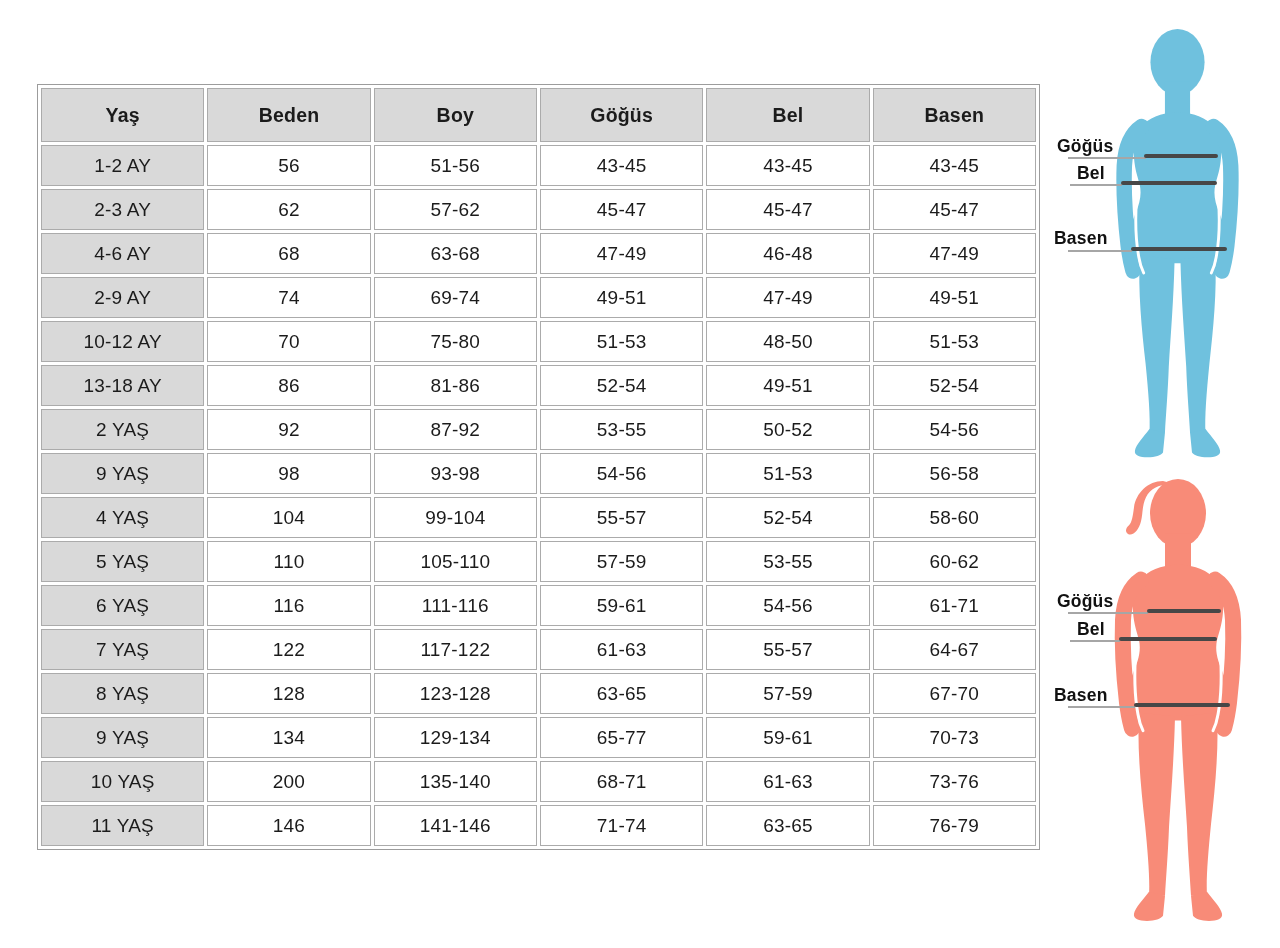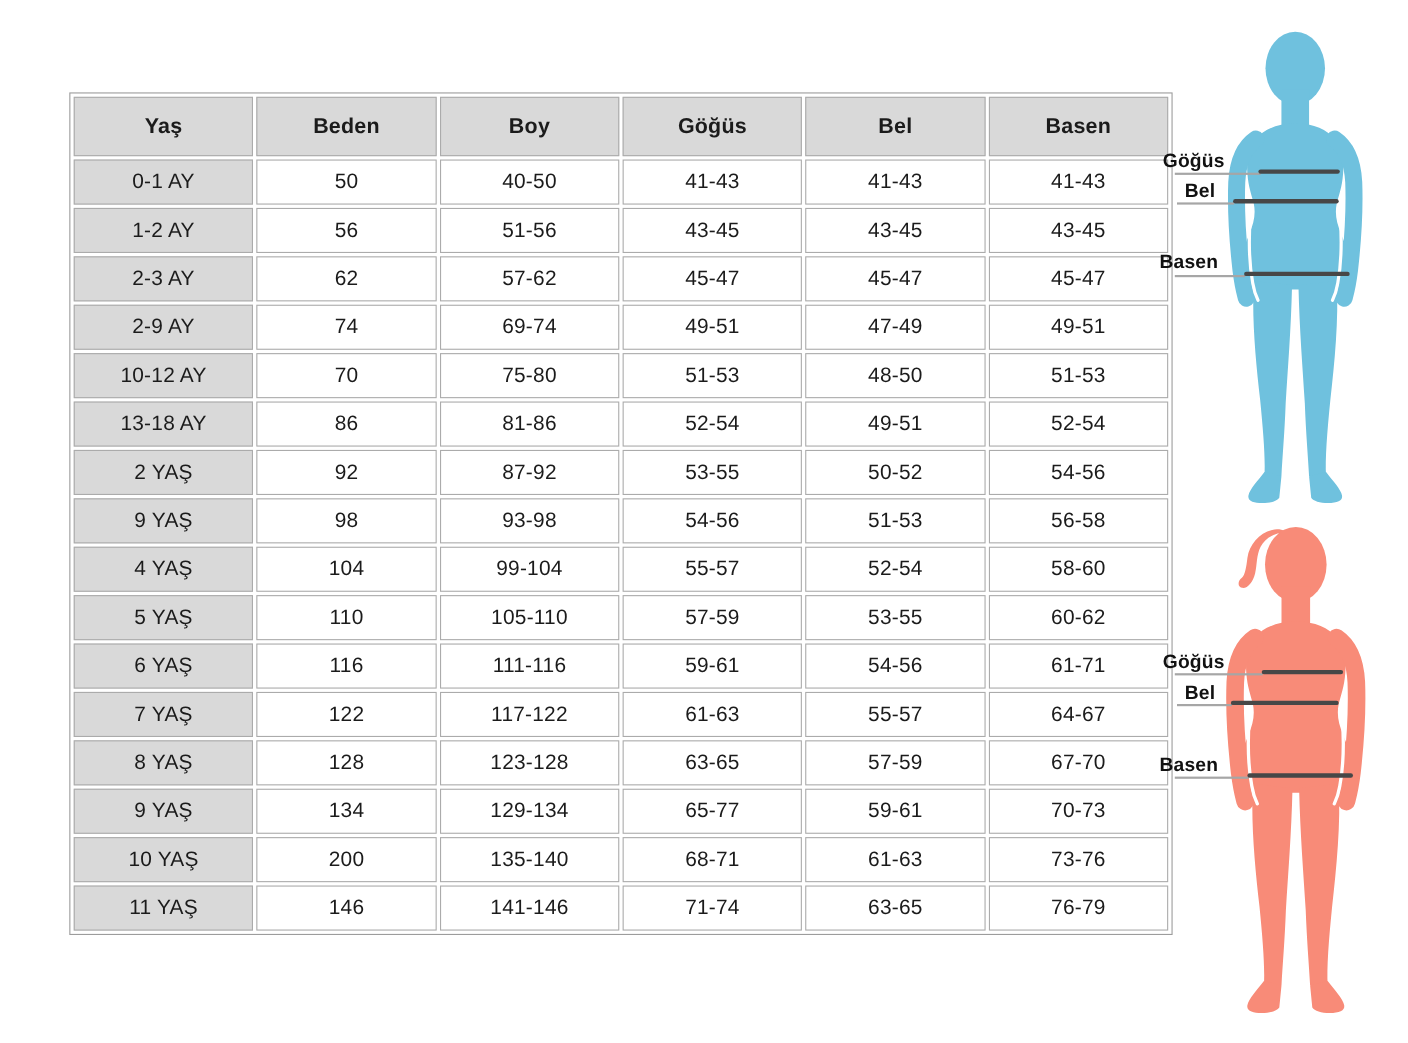--- a/index.html
+++ b/index.html
@@ -1,21 +1,21 @@
 <!DOCTYPE html>
 <html><head>
 <meta charset="utf-8">
 <style>
   html,body{margin:0;padding:0;background:#fff;}
   .canvas{
     position:relative;width:1280px;height:948px;background:#fff;overflow:hidden;
     font-family:"Liberation Sans","DejaVu Sans",sans-serif;color:#1b1b1b;
   }
   table.size-chart{
-    position:absolute;left:63px;top:84px;width:1003px;
+    position:absolute;left:37px;top:84px;width:1003px;
     border-collapse:separate;border-spacing:3px;
     border:1px solid #9c9c9c;background:#fff;table-layout:fixed;
   }
   table.size-chart th{
     height:50px;background:#d9d9d9;border:1px solid #ababab;
     font-size:19.5px;font-weight:bold;text-align:center;vertical-align:middle;
     letter-spacing:.2px;
   }
   table.size-chart td{
     height:37px;background:#fff;border:1px solid #ababab;
@@ -43,42 +43,42 @@
           <th>Yaş</th>
           <th>Beden</th>
           <th>Boy</th>
           <th>Göğüs</th>
           <th>Bel</th>
           <th>Basen</th>
         </tr>
     </thead>
     <tbody>
         <tr>
-          <td class="rowhead">0-1 AY</td>
-          <td>50</td>
-          <td>40-50</td>
-          <td>41-43</td>
-          <td>41-43</td>
-          <td>41-43</td>
-        </tr>
-        <tr>
           <td class="rowhead">1-2 AY</td>
           <td>56</td>
           <td>51-56</td>
           <td>43-45</td>
           <td>43-45</td>
           <td>43-45</td>
         </tr>
         <tr>
           <td class="rowhead">2-3 AY</td>
           <td>62</td>
           <td>57-62</td>
           <td>45-47</td>
           <td>45-47</td>
           <td>45-47</td>
+        </tr>
+        <tr>
+          <td class="rowhead">4-6 AY</td>
+          <td>68</td>
+          <td>63-68</td>
+          <td>47-49</td>
+          <td>46-48</td>
+          <td>47-49</td>
         </tr>
         <tr>
           <td class="rowhead">2-9 AY</td>
           <td>74</td>
           <td>69-74</td>
           <td>49-51</td>
           <td>47-49</td>
           <td>49-51</td>
         </tr>
         <tr>

